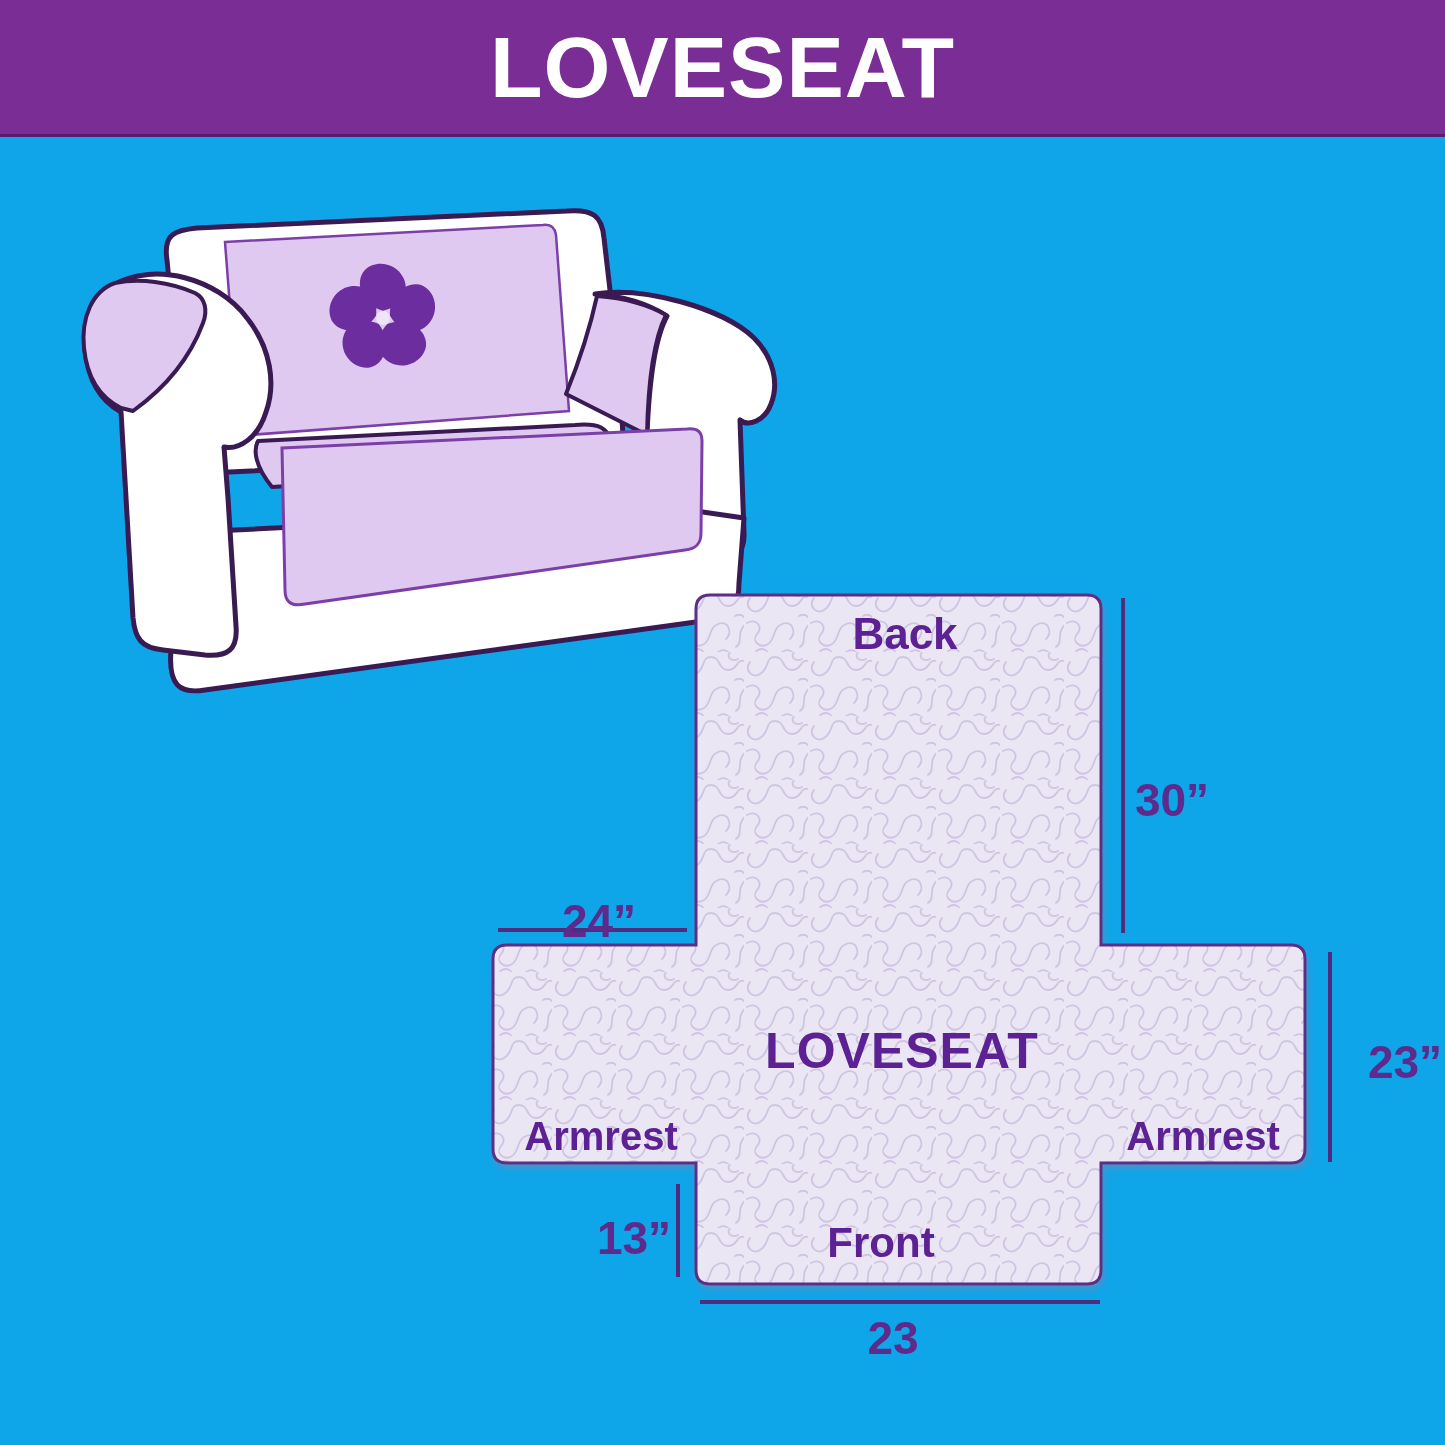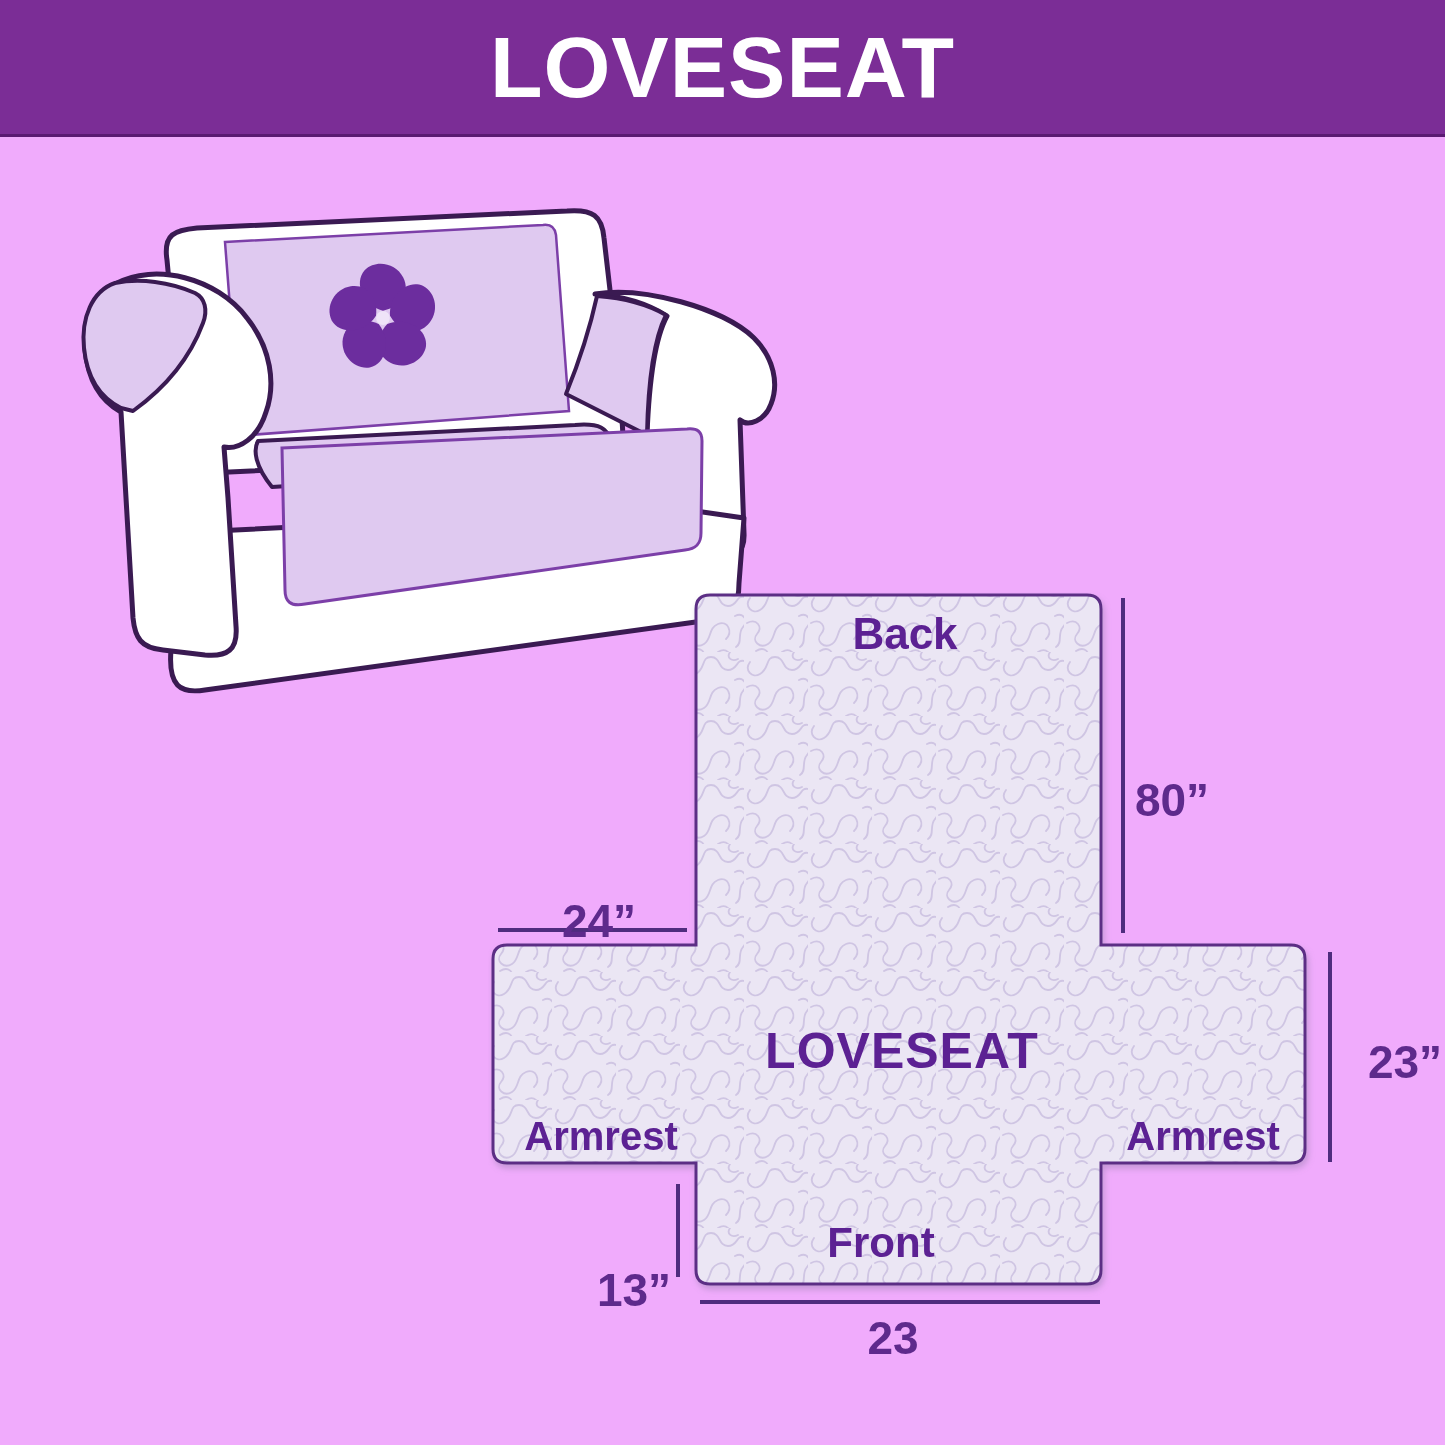--- a/index.html
+++ b/index.html
@@ -1,19 +1,19 @@
 <!DOCTYPE html>
 <html style="--banner_bg: #7B2D96; --banner_text: #FFFFFF; --outline_dark: #3A1A52; --diagram_border: #5B2E85; --dimension_line: #4F2C7E; --dimension_text: #5E2A8C; --label_text: #5C2193; --cover_fill: #DFC9F0; --cover_stroke: #7C3FA8; --pattern_bg: #EBE6F4; --pattern_squiggle: #CFC5E3; --logo_purple: #6C2D9E;"><head>
 <meta charset="utf-8">
 <style>
   html,body{margin:0;padding:0;background:#ffffff;}
   .stage{
     position:relative;
     width:1445px;height:1445px;
-    background:#f0abfc;
+    background:#0ea5e9;
     overflow:hidden;
     font-family:"Liberation Sans","DejaVu Sans",sans-serif;
   }
   
   .banner{
     position:absolute;left:0;top:0;width:1445px;height:134px;
     background:var(--banner_bg,#7B2D96);
     border-bottom:3px solid #5A1A72;
     display:flex;align-items:center;justify-content:center;
   }
@@ -40,21 +40,21 @@
   .lbl-armrest-right{left:1203px;top:1136px;font-size:40px;}
   .lbl-front{left:881px;top:1243px;font-size:42px;}
   .dim-text{
     position:absolute;transform:translate(-50%,-50%);
     color:var(--dimension_text,#5E2A8C);
     font-weight:700;white-space:nowrap;line-height:1;font-size:46px;
   }
   .dim-40{left:1172px;top:800px;}
   .dim-24{left:599px;top:906px;margin-top:15px;}
   .dim-23{left:1376px;top:1062px;margin-left:29px;}
-  .dim-13{left:634px;top:1290px;}
+  .dim-13{left:634px;top:1238px;}
   .dim-46{left:893px;top:1338px;}
 </style>
 </head>
 <body>
 
 <div class="stage">
 
   <div class="banner">
     <div class="banner-title">LOVESEAT</div>
   </div>
@@ -125,19 +125,19 @@
     <line class="dim-line" x1="190" y1="596" x2="190" y2="689"></line>
     <line class="dim-line" x1="212" y1="714" x2="612" y2="714"></line>
   </svg>
 
   <div class="diagram-label lbl-back">Back</div>
   <div class="diagram-label lbl-center">LOVESEAT</div>
   <div class="diagram-label lbl-armrest-left">Armrest</div>
   <div class="diagram-label lbl-armrest-right">Armrest</div>
   <div class="diagram-label lbl-front">Front</div>
 
-  <div class="dim-text dim-40">80”</div>
+  <div class="dim-text dim-40">30”</div>
   <div class="dim-text dim-24">24”</div>
   <div class="dim-text dim-23">23”</div>
   <div class="dim-text dim-13">13”</div>
   <div class="dim-text dim-46">23</div>
 
 </div>
 
 </body></html>

